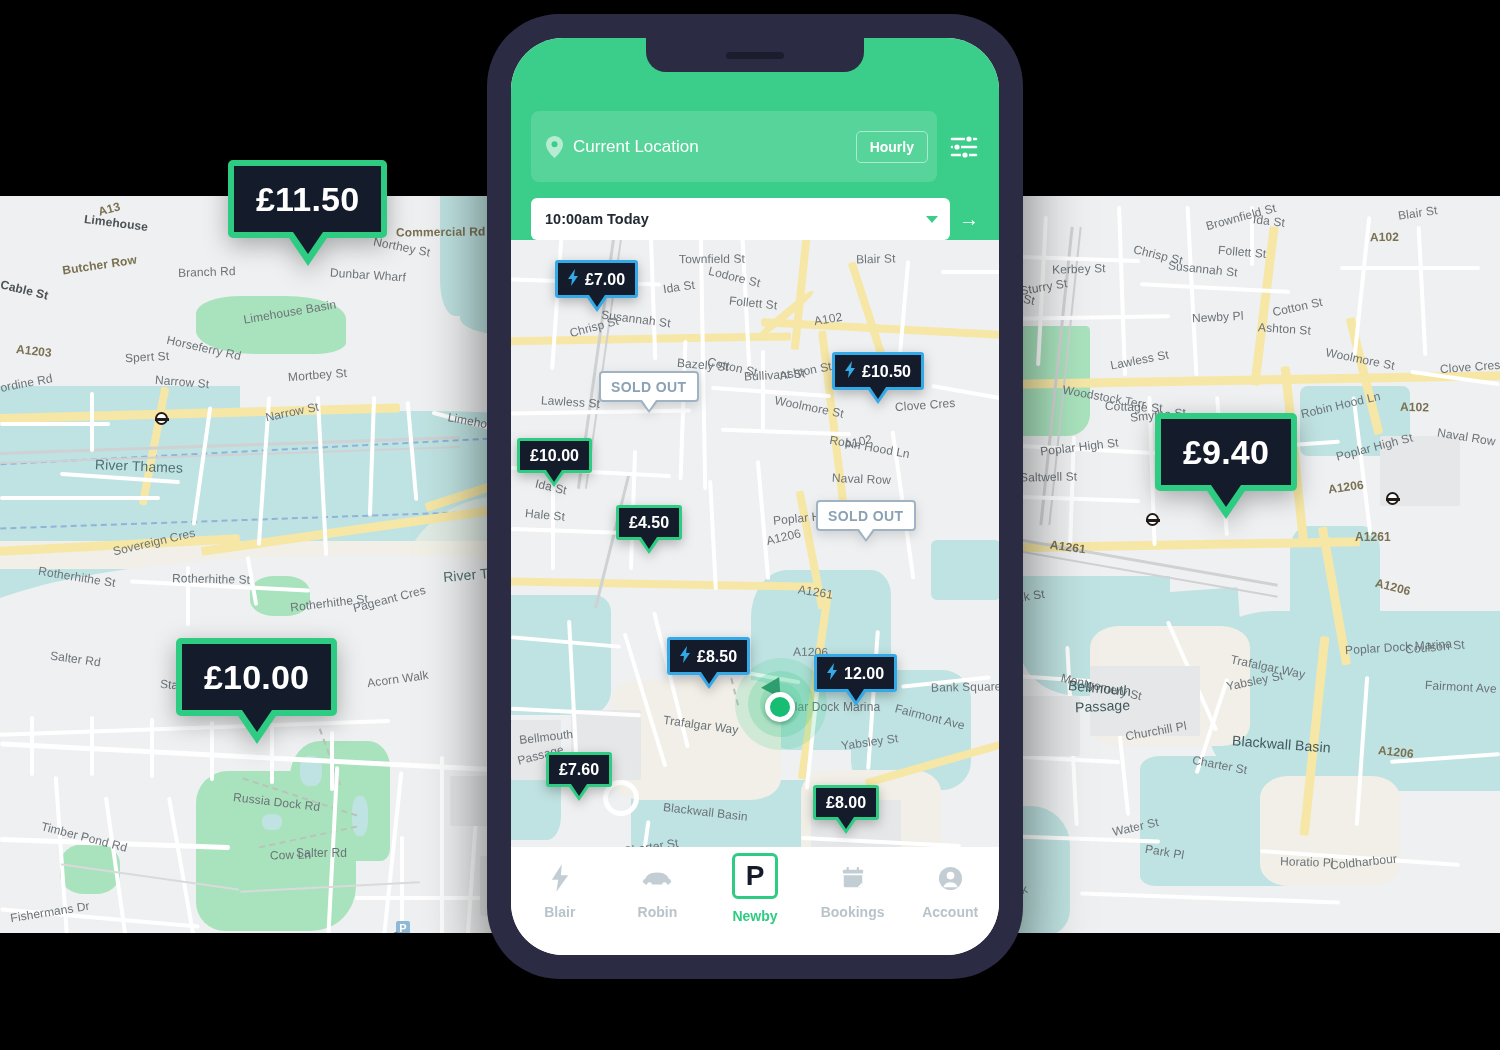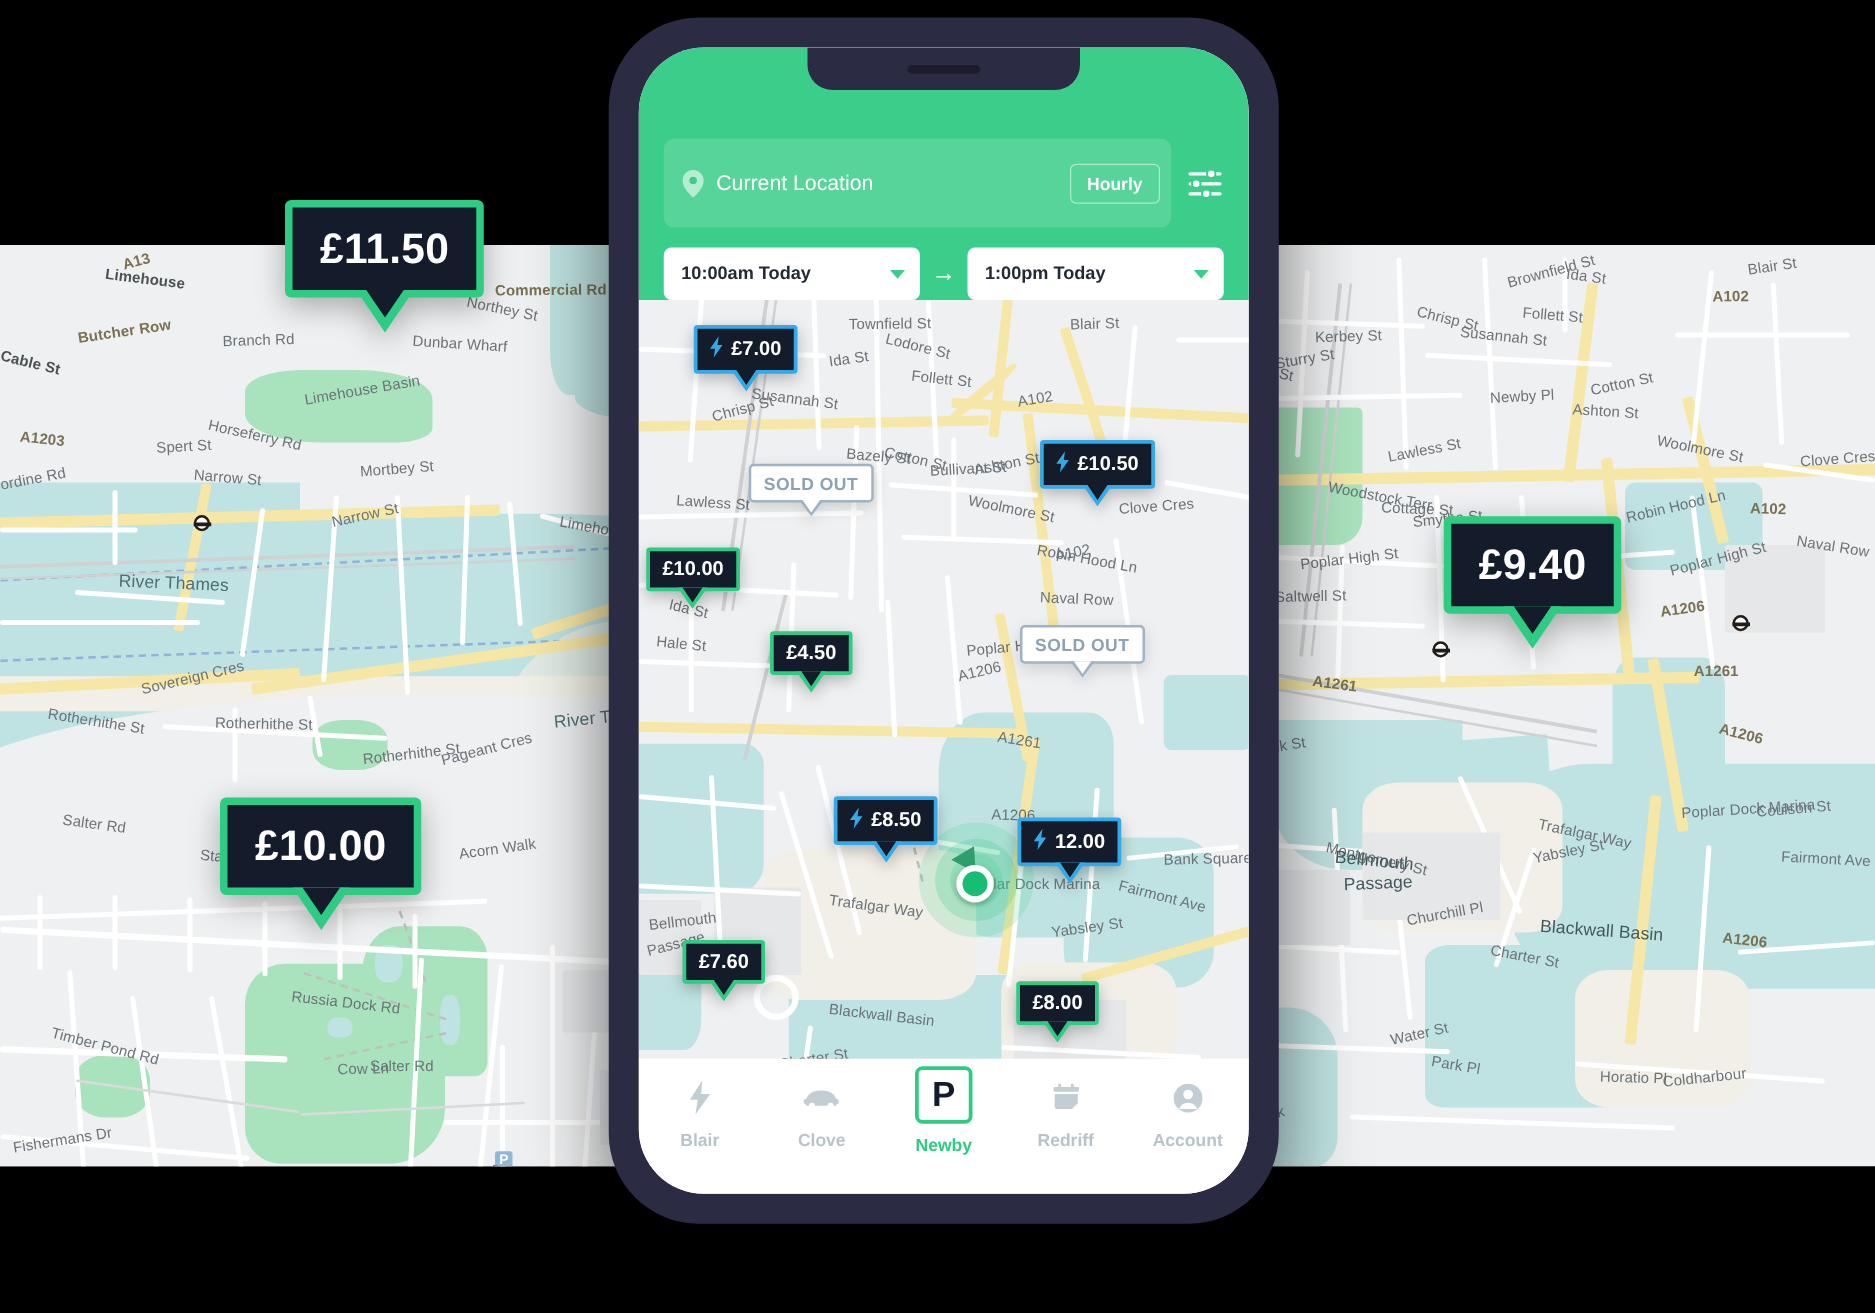--- a/index.html
+++ b/index.html
@@ -564,24 +564,20 @@
             </svg>
           </span>
         </div>
 
         <div id="time-row">
           <div class="time-select">
             <span>10:00am Today</span>
             <span class="chev"></span>
           </div>
           <span id="arrow-sep">→</span>
-          <div class="time-select">
-            <span>1:00pm Today</span>
-            <span class="chev"></span>
-          </div>
         </div>
       </div>
 
       <div id="phone-map">
         <div class="mlayer">
 
           <div class="water" style="left:-20px;top:355px;width:120px;height:120px;border-radius:0 14% 20% 0;"></div>
           <div class="water" style="left:240px;top:330px;width:140px;height:180px;border-radius:26% 14% 22% 30%;"></div>
           <div class="water" style="left:120px;top:540px;width:230px;height:130px;border-radius:14% 22% 10% 18%;"></div>
           <div class="water" style="left:340px;top:430px;width:120px;height:120px;border-radius:24%;"></div>
@@ -750,39 +746,39 @@
 
         <div class="tab">
           <span class="ticon">
             <svg viewBox="0 0 32 20" width="30" height="20">
               <path d="M3 14c0-5 3-10 13-10s13 5 13 10v3H3z" fill="#c3ced4"></path>
               <rect x="1" y="11" width="30" height="5" rx="2.5" fill="#c3ced4"></rect>
               <circle cx="8" cy="17" r="2.6" fill="#fff"></circle>
                 <circle cx="24" cy="17" r="2.6" fill="#fff"></circle>
             </svg>
           </span>
-          <span>Clove</span>
+          <span>Robin</span>
         </div>
 
         <div class="tab active">
           <span id="park-box">P</span>
           <span>Newby</span>
         </div>
 
         <div class="tab">
           <span class="ticon">
             <svg viewBox="0 0 26 26" width="24" height="24">
               <rect x="2" y="4" width="22" height="4" rx="1" fill="#c3ced4"></rect>
               <path d="M3 10h20v11a2 2 0 0 1-2 2H5a2 2 0 0 1-2-2z" fill="#c3ced4"></path>
               <rect x="6" y="1" width="2.5" height="5" rx="1" fill="#c3ced4"></rect>
               <rect x="17" y="1" width="2.5" height="5" rx="1" fill="#c3ced4"></rect>
               <path d="M23 18l-5 5h5z" fill="#fff"></path>
             </svg>
           </span>
-          <span>Redriff</span>
+          <span>Bookings</span>
         </div>
 
         <div class="tab">
           <span class="ticon">
             <svg viewBox="0 0 26 26" width="25" height="25">
               <circle cx="13" cy="13" r="12" fill="#c3ced4"></circle>
               <circle cx="13" cy="10" r="4" fill="#fff"></circle>
               <path d="M5.5 22a8 8 0 0 1 15 0z" fill="#fff"></path>
             </svg>
           </span>

